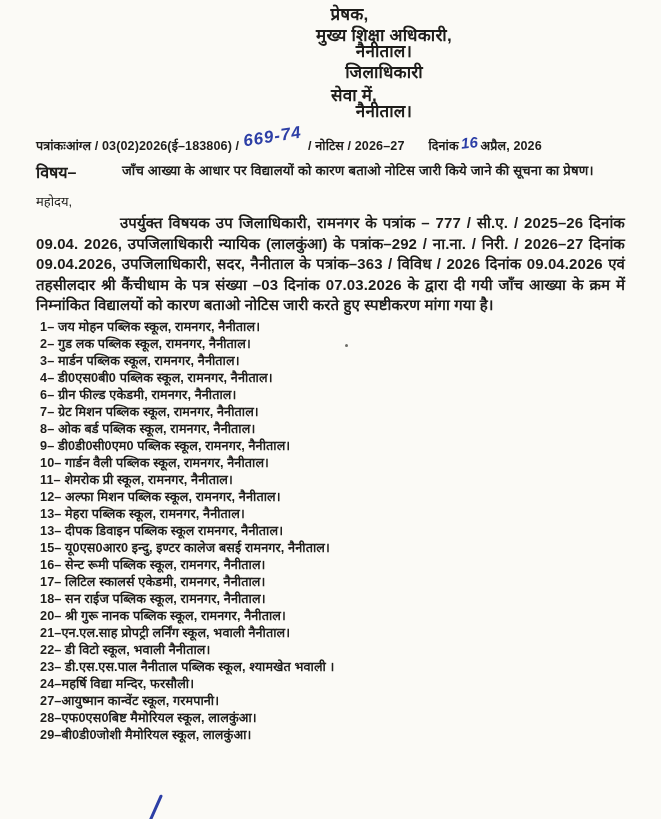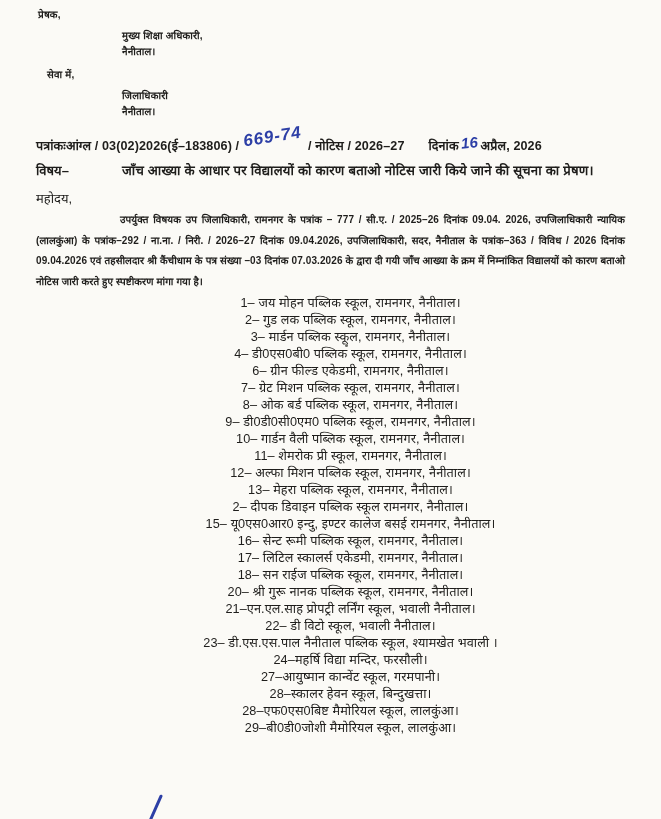--- a/index.html
+++ b/index.html
@@ -6,21 +6,21 @@
   body{
     width:661px;height:819px;
     background:#fbfaf6;
     font-family:"Liberation Sans","DejaVu Sans",sans-serif;
     color:#1e1d1b;
     overflow:hidden;
     position:relative;
     -webkit-font-smoothing:antialiased;
   }
   .page{position:relative;width:661px;height:819px;}
-  .line{font-size:10px;line-height:16px;font-weight:bold;letter-spacing:.2px;}
+  .line{font-size:17px;line-height:16px;font-weight:bold;letter-spacing:.2px;text-align:center;}
   .from-label{margin:7px 0 0 38px;}
   .addr{margin:0 15px 0 122px;}
   .addr-first{margin-top:5px;}
   .to-label{margin:7px 0 0 47px;}
   
   .ref-line{
     margin:15px 0 0 36px;
     font-size:12.6px;font-weight:bold;letter-spacing:.1px;
     display:flex;align-items:baseline;white-space:nowrap;
   }
@@ -38,61 +38,60 @@
   }
   .hw-day{
     font-size:15px;
     display:inline-block;
     transform:translateY(-2px) rotate(-6deg);
     margin:0 3px 0 2px;
   }
   .date-label{margin-left:24px;}
   
   .subject-row{display:flex;margin:6px 38px 0 36px;}
-  .subject-label{flex:0 0 86px;font-size:13px;font-weight:bold;}
+  .subject-label{flex:0 0 86px;font-size:16px;font-weight:bold;}
   .subject-text{font-size:13.2px;font-weight:bold;line-height:19px;letter-spacing:.2px;}
   .salutation{margin:9px 0 0 36px;font-size:13px;font-weight:normal;}
   
   .body-par{
     margin:3px 36px 0 36px;
-    font-size:10px;line-height:20.5px;
+    font-size:15px;line-height:20.5px;
     text-align:justify;text-indent:84px;
     font-weight:bold;letter-spacing:.1px;
   }
   
   .school-list{
     margin:3px 0 0 40px;padding:0;list-style:none;
   }
   .school-list li{
     font-size:12.7px;line-height:17px;
-    font-weight:normal;letter-spacing:.1px;
+    font-weight:bold;letter-spacing:.1px;
     white-space:nowrap;
-    text-align:center;
   }
   
   .pen-slash{
     position:absolute;left:152px;top:786px;
     width:2.5px;height:40px;border-radius:2px;
     background:#2d3fa6;
     transform:rotate(24deg);
   }
   
   .scan-speck{position:absolute;left:345px;top:337px;width:3px;height:3px;background:#6b6b66;border-radius:50%;}
 </style>
 </head>
 <body>
 
 <div class="page">
 
   <div class="line from-label">प्रेषक,</div>
   <div class="line addr addr-first">मुख्य शिक्षा अधिकारी,</div>
   <div class="line addr">नैनीताल।</div>
 
+  <div class="line addr addr-first">जिलाधिकारी</div>
   <div class="line to-label">सेवा में,</div>
-  <div class="line addr addr-first">जिलाधिकारी</div>
   <div class="line addr">नैनीताल।</div>
 
   <div class="ref-line">
     <span>पत्रांकःआंग्ल / 03(02)2026(ई–183806) /</span>
     <span class="handwritten hw-number">669-74</span>
     <span>/ नोटिस / 2026–27</span>
     <span class="date-label">दिनांक</span>
     <span class="handwritten hw-day">16</span>
     <span>अप्रैल, 2026</span>
   </div>
@@ -112,32 +111,31 @@
       <li>3– मार्डन पब्लिक स्कूल, रामनगर, नैनीताल।</li>
       <li>4– डी0एस0बी0 पब्लिक स्कूल, रामनगर, नैनीताल।</li>
       <li>6– ग्रीन फील्ड एकेडमी, रामनगर, नैनीताल।</li>
       <li>7– ग्रेट मिशन पब्लिक स्कूल, रामनगर, नैनीताल।</li>
       <li>8– ओक बर्ड  पब्लिक स्कूल, रामनगर, नैनीताल।</li>
       <li>9– डी0डी0सी0एम0 पब्लिक स्कूल, रामनगर, नैनीताल।</li>
       <li>10– गार्डन वैली पब्लिक स्कूल, रामनगर, नैनीताल।</li>
       <li>11– शेमरोक प्री स्कूल, रामनगर, नैनीताल।</li>
       <li>12– अल्फा मिशन पब्लिक स्कूल, रामनगर, नैनीताल।</li>
       <li>13– मेहरा पब्लिक स्कूल, रामनगर, नैनीताल।</li>
-      <li>2– दीपक डिवाइन पब्लिक स्कूल रामनगर, नैनीताल।</li>
+      <li>13– दीपक डिवाइन पब्लिक स्कूल रामनगर, नैनीताल।</li>
       <li>15– यू0एस0आर0 इन्दु, इण्टर कालेज बसई रामनगर, नैनीताल।</li>
       <li>16– सेन्ट रूमी पब्लिक स्कूल, रामनगर, नैनीताल।</li>
       <li>17– लिटिल स्कालर्स एकेडमी, रामनगर, नैनीताल।</li>
       <li>18– सन राईज पब्लिक स्कूल, रामनगर, नैनीताल।</li>
       <li>20– श्री गुरू नानक पब्लिक स्कूल, रामनगर, नैनीताल।</li>
       <li>21–एन.एल.साह प्रोपट्री लर्निंग स्कूल, भवाली नैनीताल।</li>
       <li>22– डी विटो स्कूल, भवाली नैनीताल।</li>
       <li>23– डी.एस.एस.पाल नैनीताल पब्लिक स्कूल, श्यामखेत भवाली ।</li>
       <li>24–महर्षि विद्या मन्दिर, फरसौली।</li>
       <li>27–आयुष्मान कान्वेंट स्कूल, गरमपानी।</li>
-      <li>28–स्कालर हेवन स्कूल, बिन्दुखत्ता।</li>
       <li>28–एफ0एस0बिष्ट मैमोरियल स्कूल, लालकुंआ।</li>
       <li>29–बी0डी0जोशी मैमोरियल स्कूल, लालकुंआ।</li>
     </ul>
 
   <div class="pen-slash"></div>
   <div class="scan-speck"></div>
 
 </div>
 
 </body></html>

